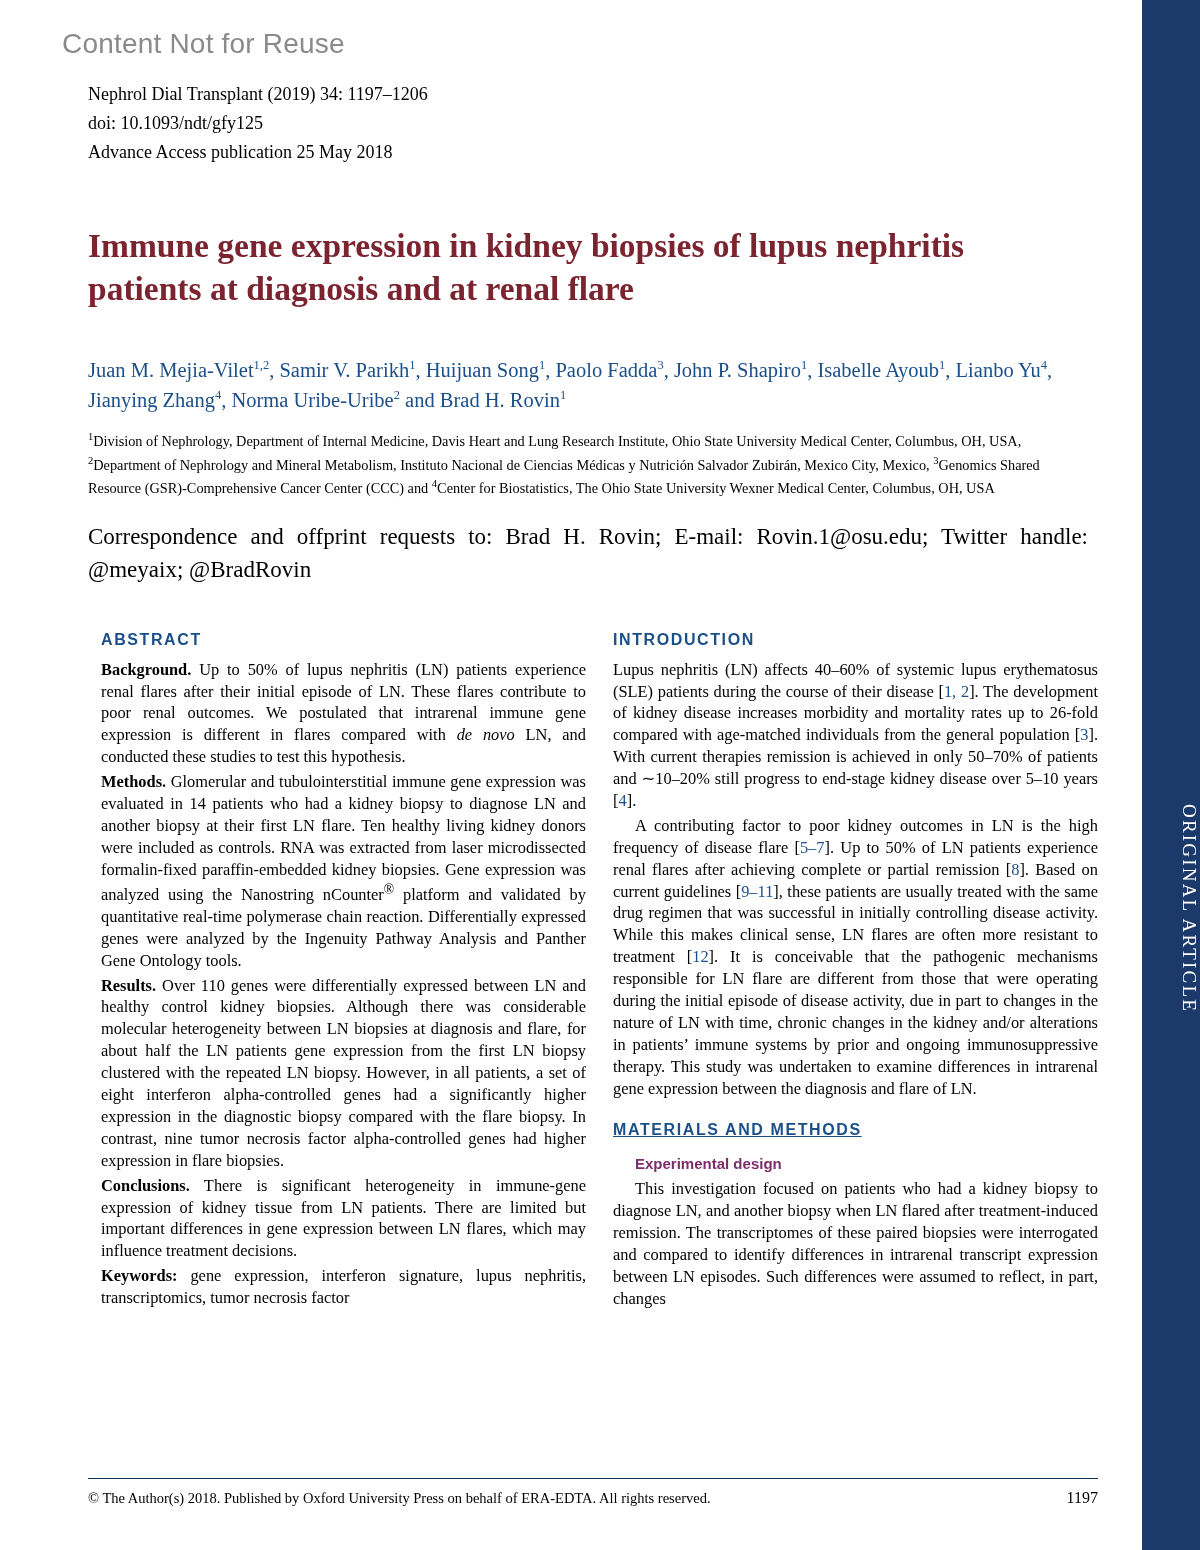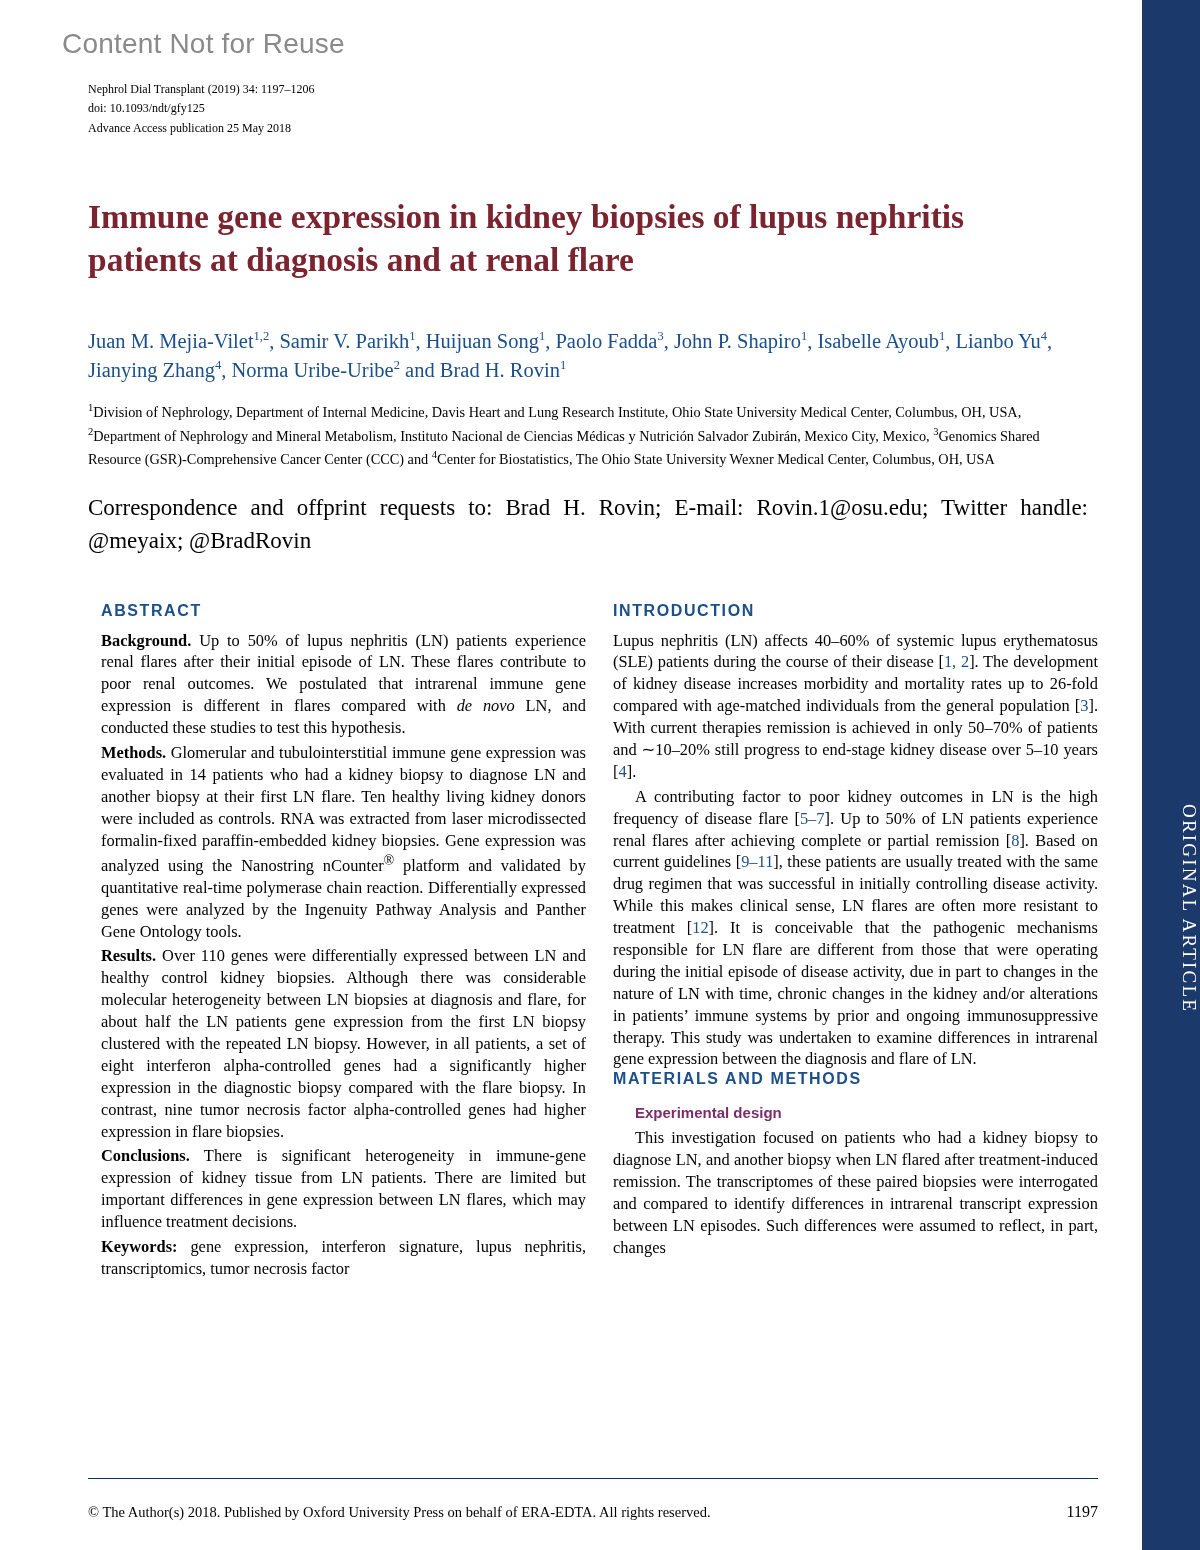--- a/index.html
+++ b/index.html
@@ -57,21 +57,21 @@
   }
   .content {
     position: absolute;
     left: 88px;
     top: 0;
     width: 1012px;
   }
   .journal-meta {
     margin-top: 80px;
     font-family: "Liberation Serif", serif;
-    font-size: 12px;
+    font-size: 18px;
     line-height: 1.62;
     color: #000;
   }
   .title {
     margin-top: 58px;
     font-family: "Liberation Serif", serif;
     font-size: 33.5px;
     line-height: 1.26;
     color: #7b2430;
     font-weight: bold;
@@ -137,21 +137,21 @@
   p.indent { text-indent: 22px; }
   .lead { font-weight: bold; }
   .kw { margin-top: 18px; }
   .ref { color: #1b4f8a; }
   .footer {
     position: absolute;
     left: 88px;
     top: 1478px;
     width: 1010px;
     border-top: 1px solid #0f2d56;
-    padding-top: 24px;
+    padding-top: 10px;
     display: flex;
     justify-content: space-between;
     align-items: baseline;
     font-size: 14.5px;
     gap: 18px;
   }
   .footer-page { font-size: 16px; }
 </style>
 </head>
 <body>
@@ -195,21 +195,21 @@
 
         <p class="body kw"><span class="lead">Keywords:</span><span> gene expression, interferon signature, lupus nephritis, transcriptomics, tumor necrosis factor</span></p>
       </div>
 
       <div class="col">
         <div class="sec-head">INTRODUCTION</div>
 
         <p class="body">Lupus nephritis (LN) affects 40–60% of systemic lupus erythematosus (SLE) patients during the course of their disease [<span class="ref">1, 2</span>]. The development of kidney disease increases morbidity and mortality rates up to 26-fold compared with age-matched individuals from the general population [<span class="ref">3</span>]. With current therapies remission is achieved in only 50–70% of patients and ∼10–20% still progress to end-stage kidney disease over 5–10 years [<span class="ref">4</span>].</p>
         <p class="body indent">A contributing factor to poor kidney outcomes in LN is the high frequency of disease flare [<span class="ref">5–7</span>]. Up to 50% of LN patients experience renal flares after achieving complete or partial remission [<span class="ref">8</span>]. Based on current guidelines [<span class="ref">9–11</span>], these patients are usually treated with the same drug regimen that was successful in initially controlling disease activity. While this makes clinical sense, LN flares are often more resistant to treatment [<span class="ref">12</span>]. It is conceivable that the pathogenic mechanisms responsible for LN flare are different from those that were operating during the initial episode of disease activity, due in part to changes in the nature of LN with time, chronic changes in the kidney and/or alterations in patients’ immune systems by prior and ongoing immunosuppressive therapy. This study was undertaken to examine differences in intrarenal gene expression between the diagnosis and flare of LN.</p>
 
-        <div class="sec-head" style="">MATERIALS AND METHODS</div>
+        <div class="sec-head" style="margin-top:22px;text-decoration:underline;">MATERIALS AND METHODS</div>
         <div class="sub-head">Experimental design</div>
 
         <p class="body indent">This investigation focused on patients who had a kidney biopsy to diagnose LN, and another biopsy when LN flared after treatment-induced remission. The transcriptomes of these paired biopsies were interrogated and compared to identify differences in intrarenal transcript expression between LN episodes. Such differences were assumed to reflect, in part, changes</p>
       </div>
 
     </div>
   </div>
 
   <div class="footer">
     <div>© The Author(s) 2018. Published by Oxford University Press on behalf of ERA-EDTA. All rights reserved.</div>

